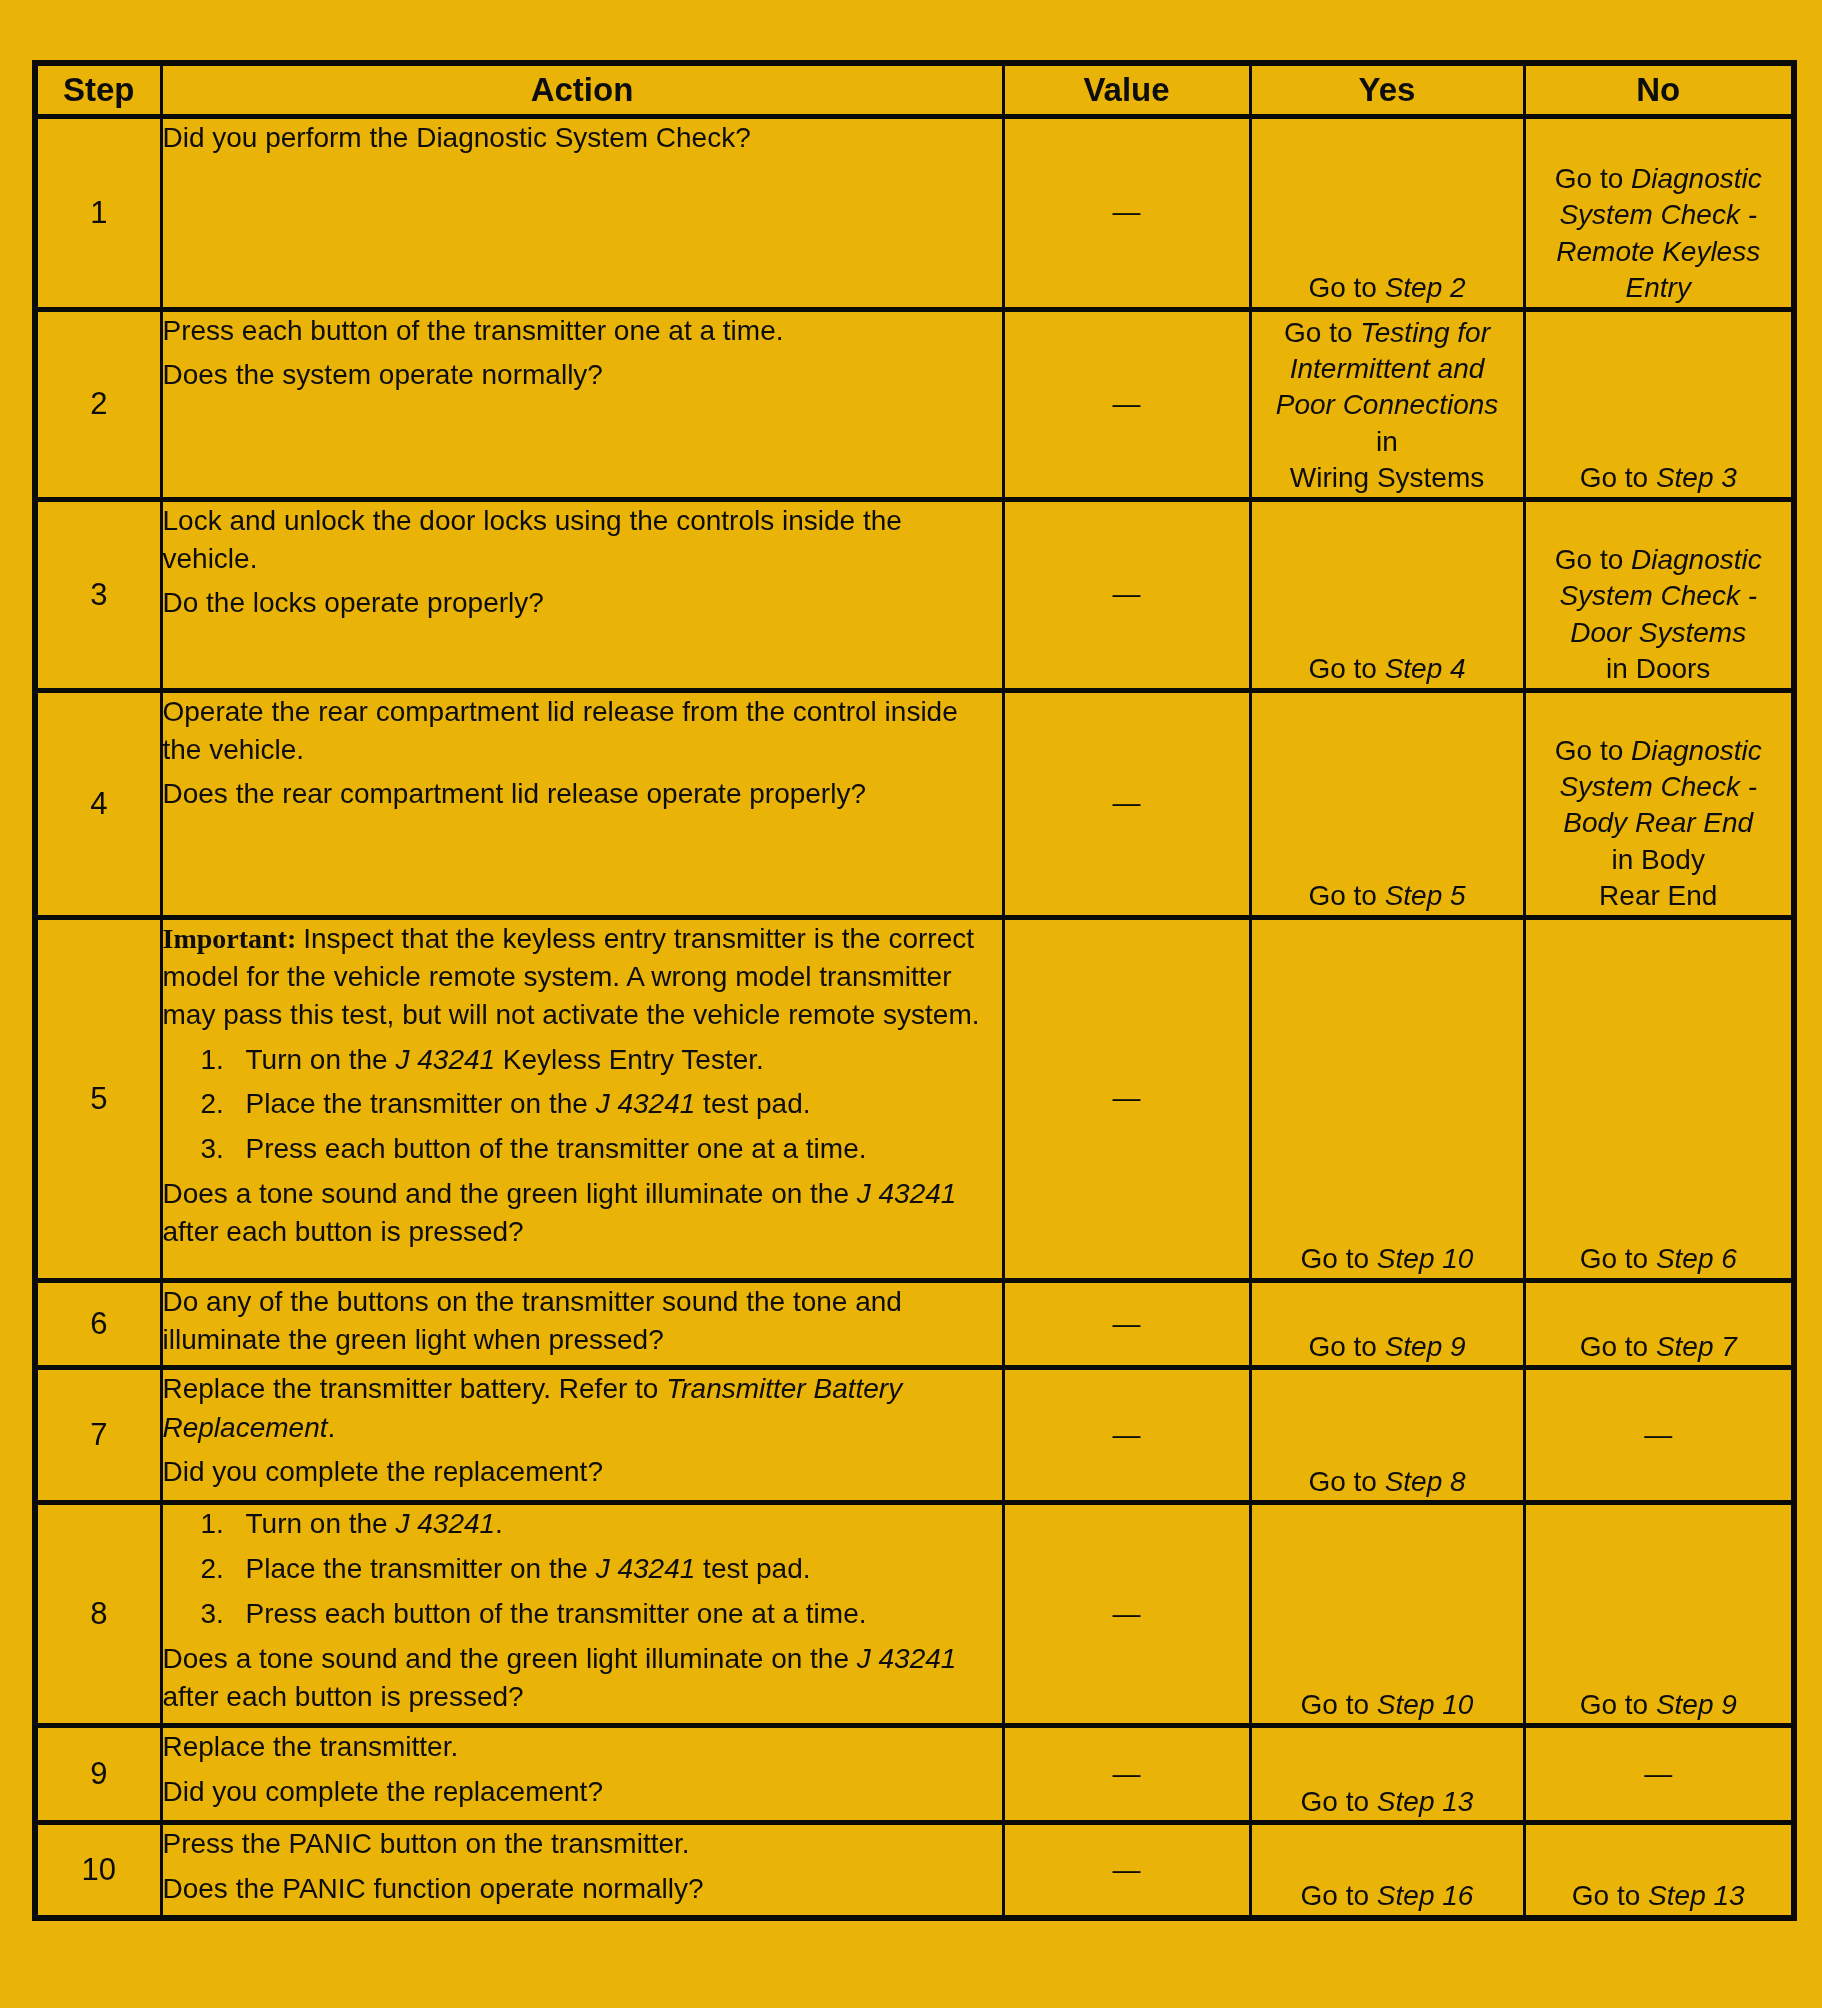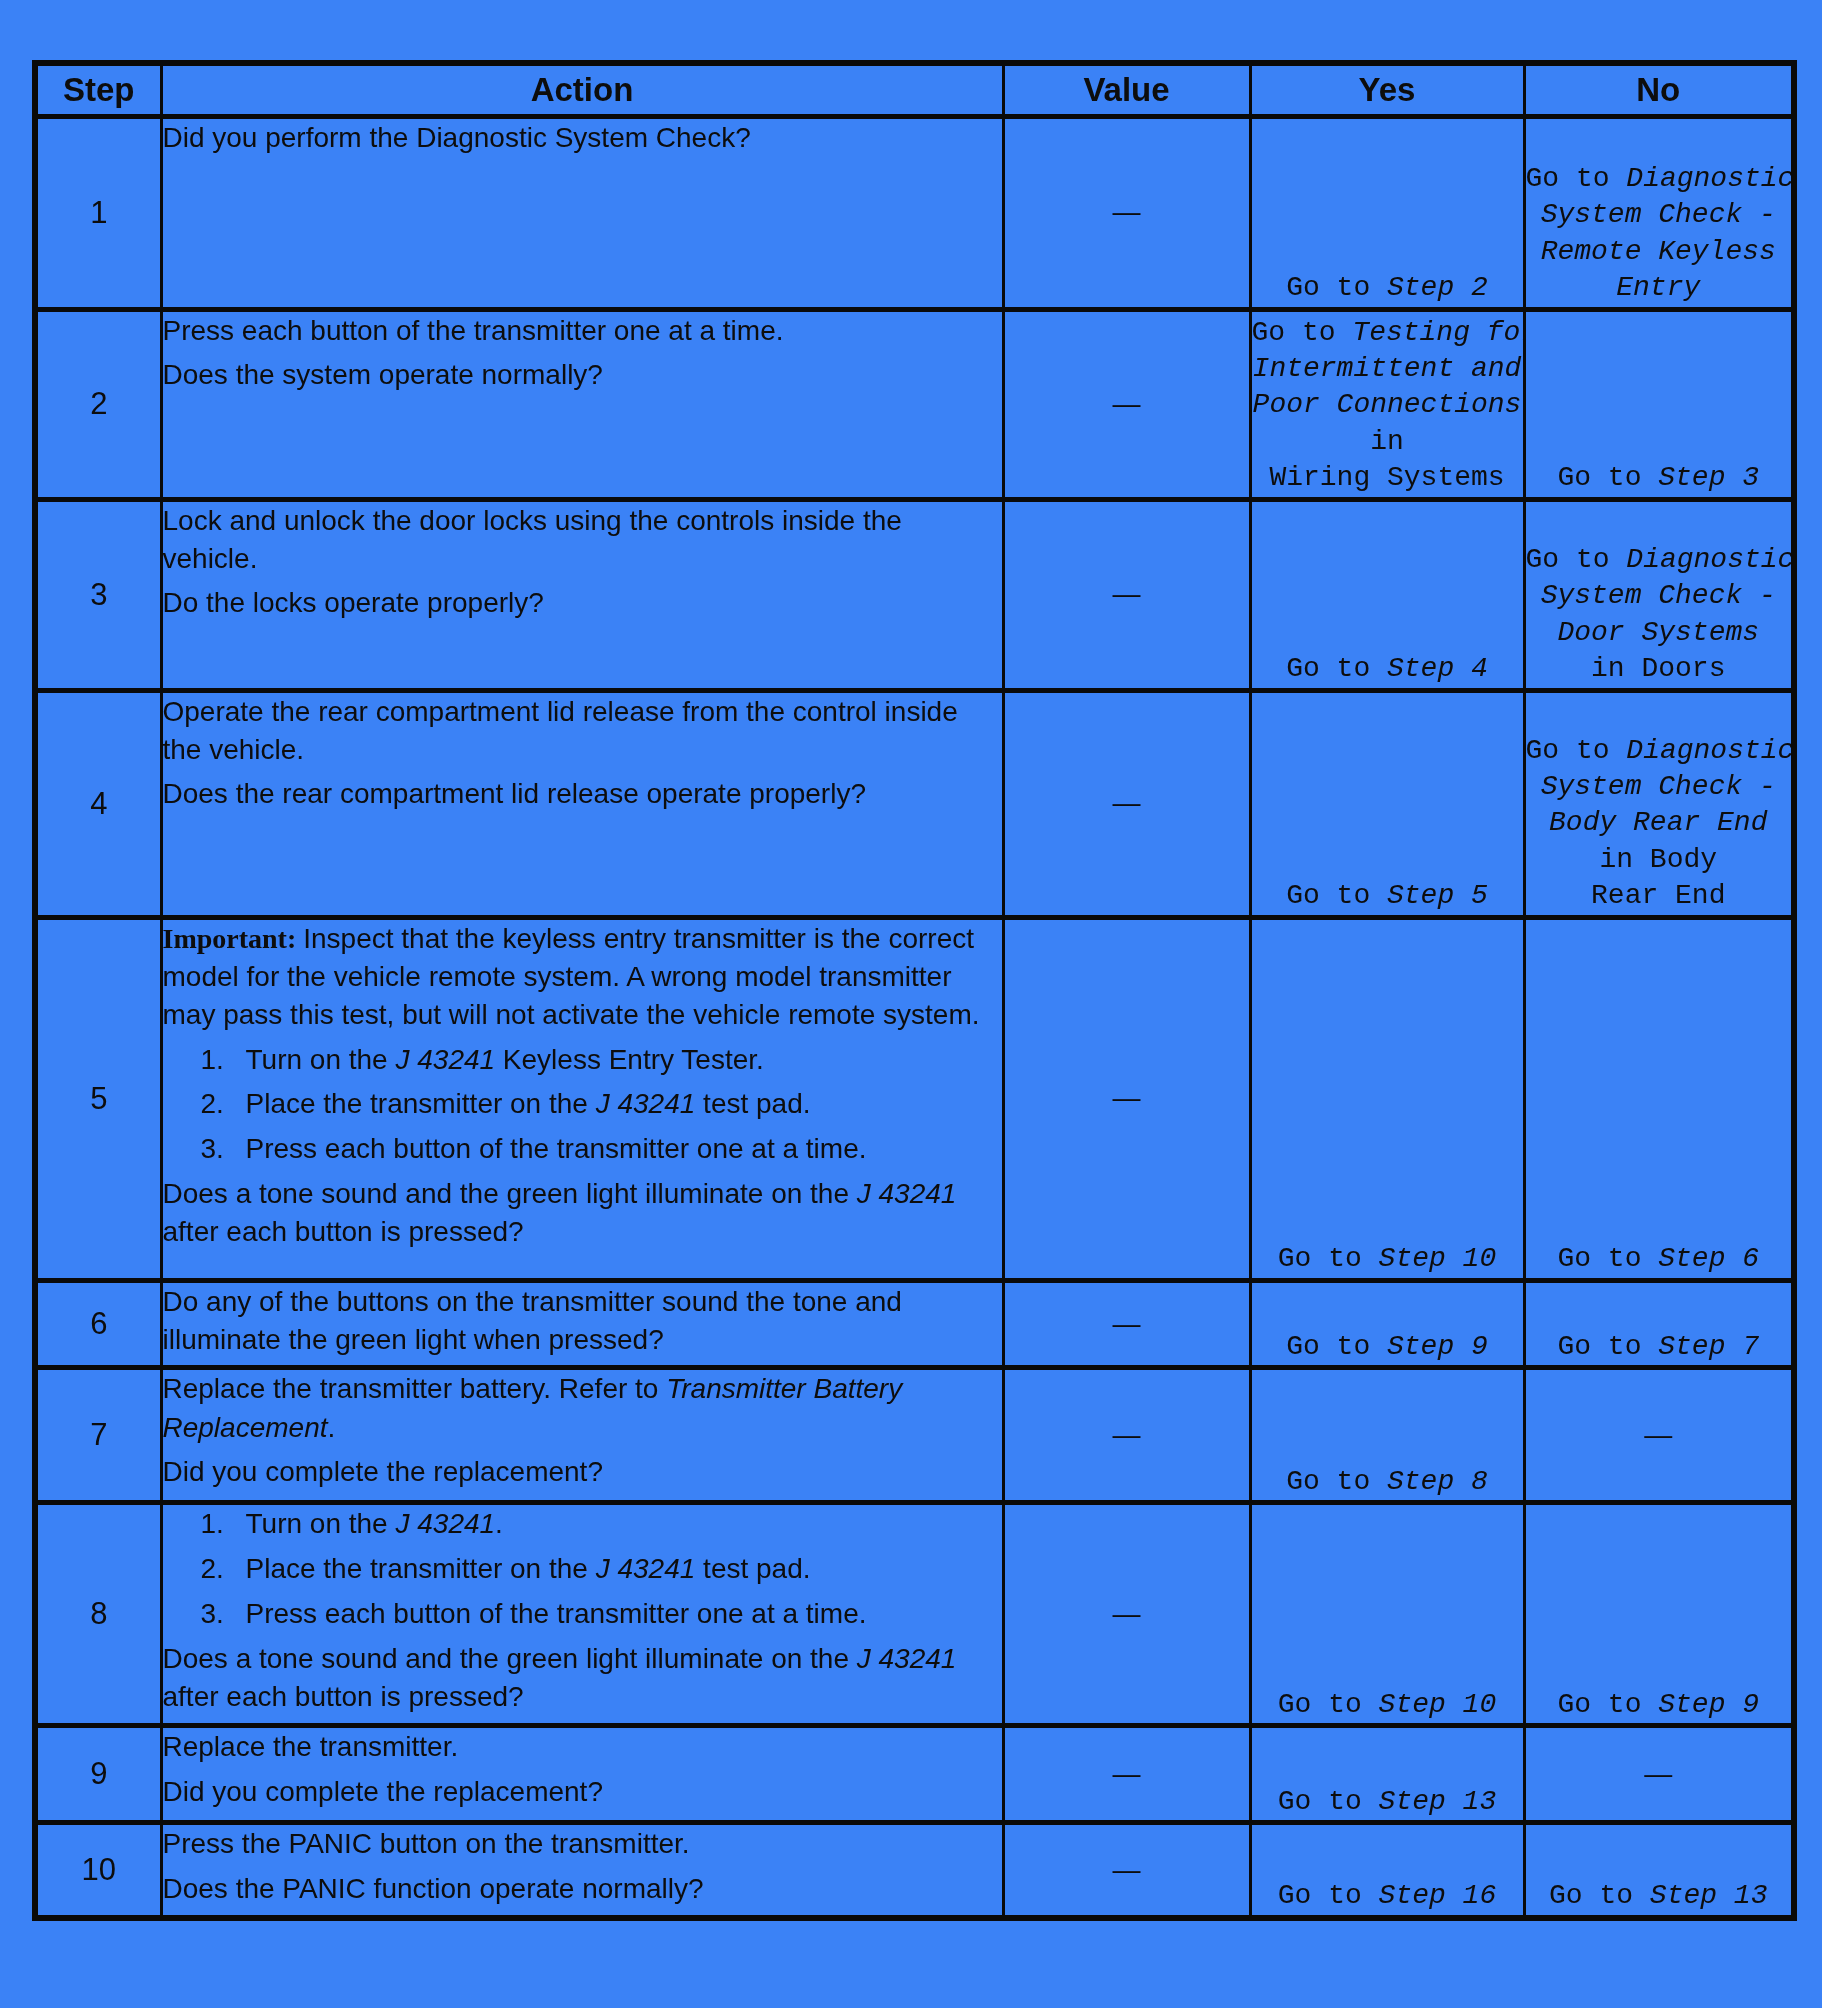--- a/index.html
+++ b/index.html
@@ -5,21 +5,21 @@
   html,body{margin:0;padding:0;background:#ffffff;}
   body{
     width:1823px;height:2008px;
     font-family:"Liberation Sans", sans-serif;
     color:#0d0d0d;
     -webkit-font-smoothing:antialiased;
   }
   .sheet{
     position:relative;
     width:1823px;height:2008px;
-    background:#3b82f6;
+    background:#eab308;
     box-sizing:border-box;
     padding:60px 0 0 32px;
   }
   table.diag{
     border-collapse:collapse;
     table-layout:fixed;
     width:1759px;
     border:6.8px solid #0a0a0a;
   }
   table.diag th, table.diag td{
@@ -59,21 +59,21 @@
   td.action .li .num{
     flex:0 0 45px;
   }
   td.action .li .li-body{flex:1 1 auto;}
   td.refcell{
     font-size:28px;
     line-height:1.3;
     text-align:center;
     padding:5.1px 5.1px 10.3px 5.1px;
   }
-  td.v-bot{vertical-align:bottom;font-family:Liberation Mono, monospace;}
+  td.v-bot{vertical-align:bottom;}
   td.v-mid{vertical-align:middle;}
   .ref-line{white-space:nowrap;}
   .b{font-weight:bold;font-family:Liberation Serif, serif;}
   i{font-style:italic;}
   .figure-id{
     margin:19px 0 0 1.7px;
     font-size:22px;
     letter-spacing:0.4px;
   }
 </style>

